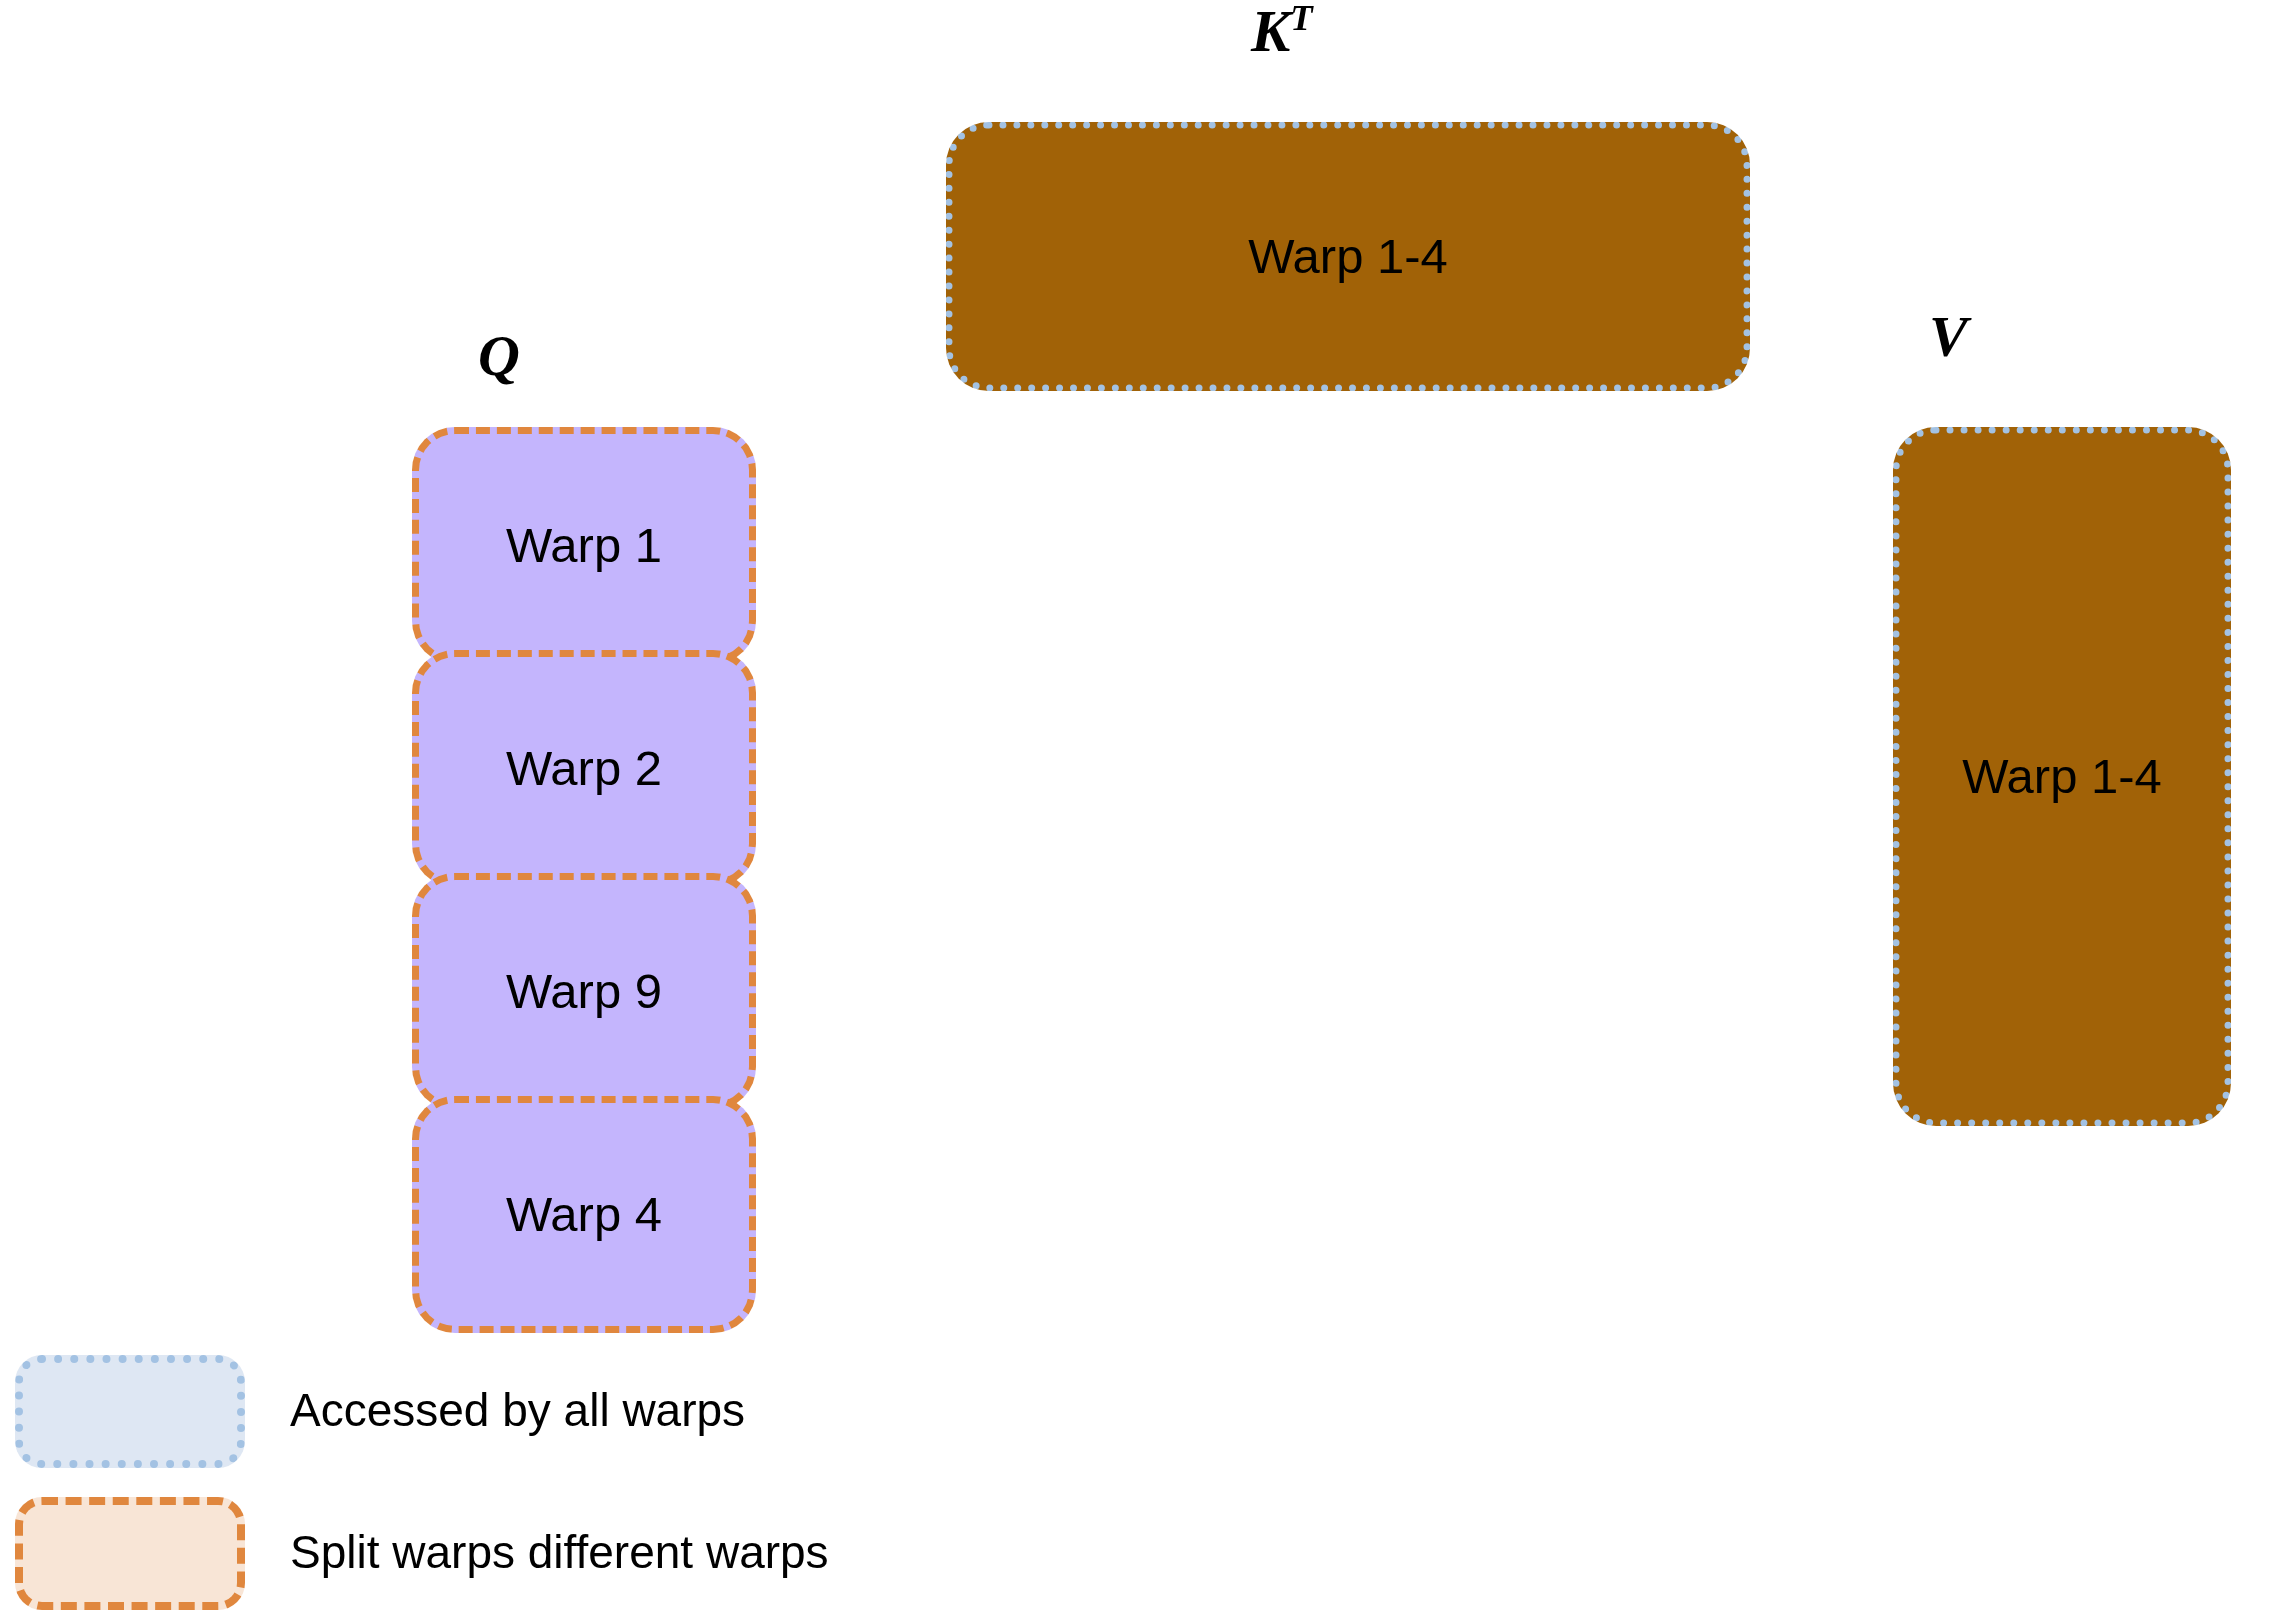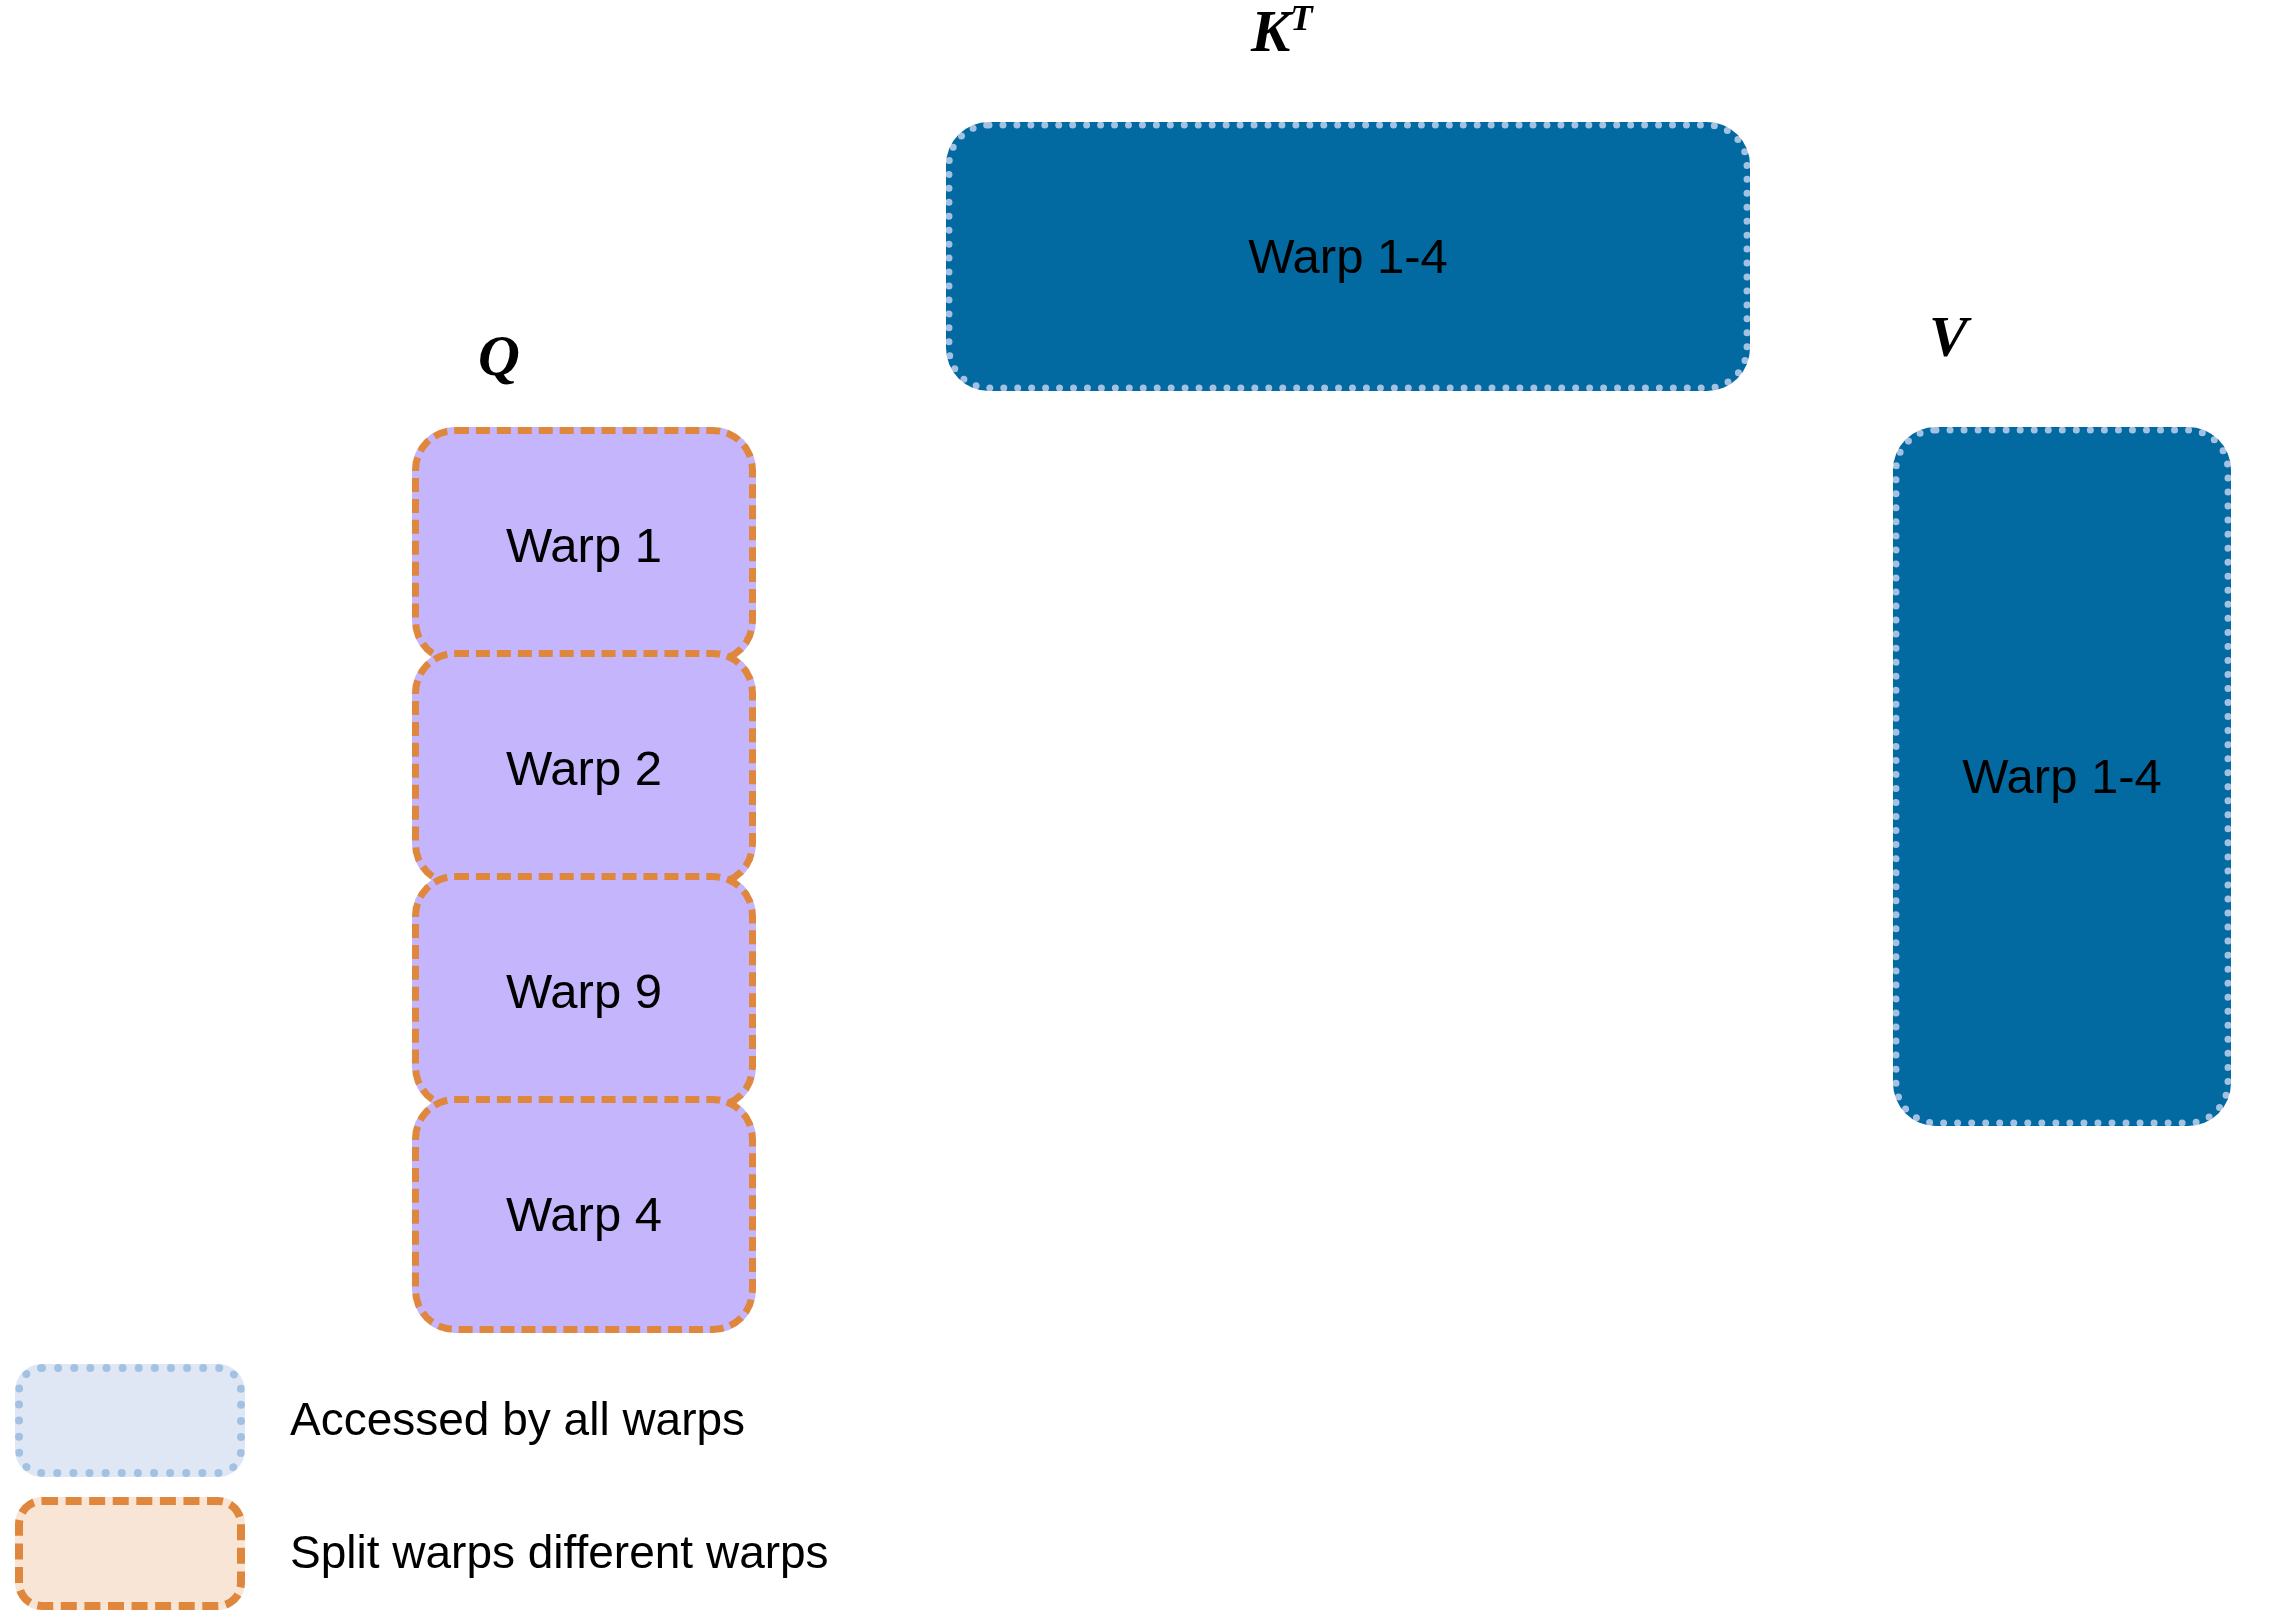--- a/index.html
+++ b/index.html
@@ -67,21 +67,21 @@
     align-items: center;
     justify-content: center;
     color: #000000;
     font-family: "Liberation Sans", sans-serif;
     font-size: 49px;
     font-weight: normal;
     line-height: 1;
   }
 
   .box-blue {
-    background: #0369a1;
+    background: #a16207;
     border: 7.4px dotted #a3c2e3;
     border-radius: 43px;
   }
 
   
   #box-kt {
     left: 946px;
     top: 122px;
     width: 804px;
     height: 269px;
@@ -134,21 +134,21 @@
     height: 277px;
   }
   .legend-row {
     position: absolute;
     left: 0;
     width: 1037px;
     height: 118px;
     display: flex;
     align-items: center;
   }
-  .legend-row.r0 { top: 18px; padding-left: 32px; }
+  .legend-row.r0 { top: 9px; padding-left: 32px; }
   .legend-row.r1 { top: 151px; }
 
   .legend-swatch {
     position: absolute;
     left: 15px;
     top: 4.4px;
     width: 230px;
     height: 113px;
     box-sizing: border-box;
     border-radius: 27px;

